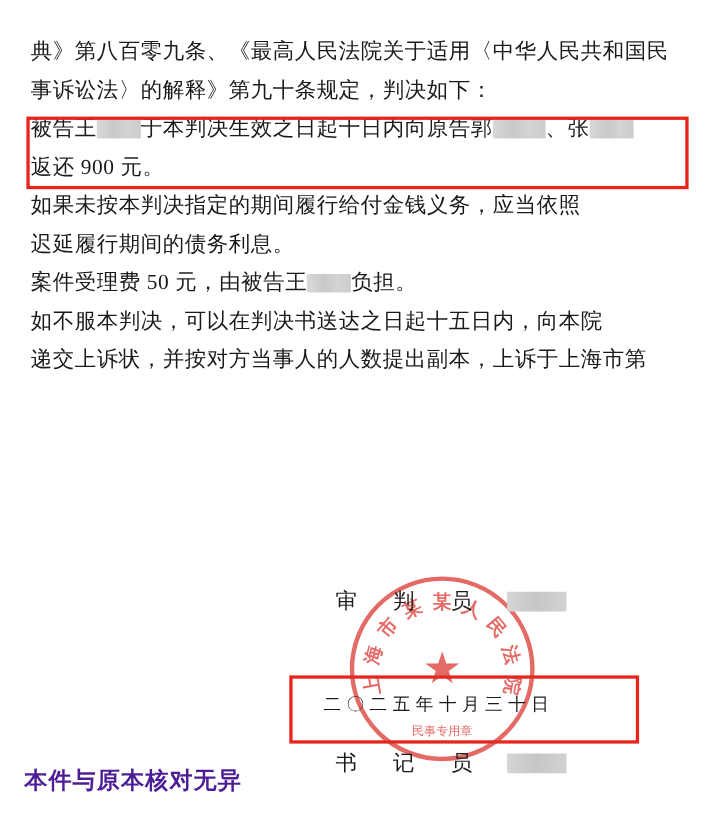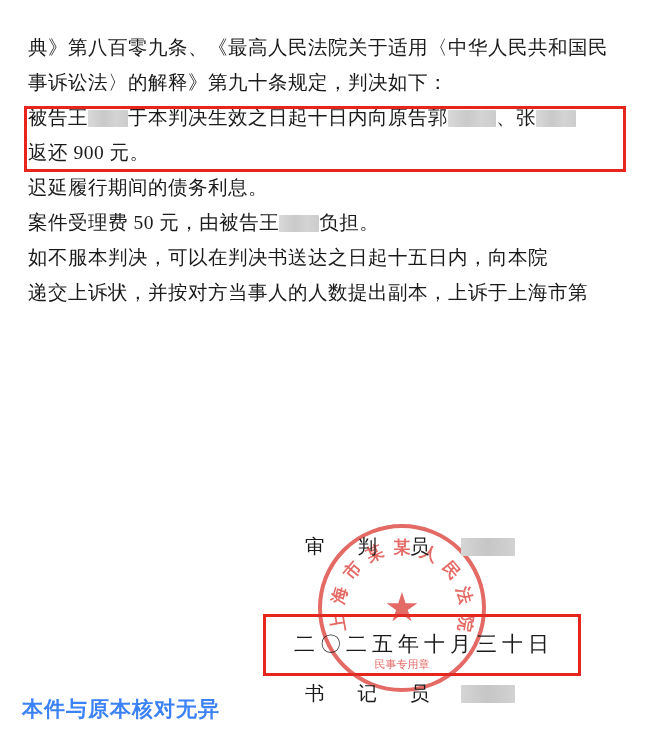--- a/index.html
+++ b/index.html
@@ -140,54 +140,55 @@
     background: linear-gradient(90deg,#d5d5d5,#c6c6c6 50%,#d2d2d2);
     filter: blur(0.7px);
     border-radius: 1px;
   }
 
   
   #doc-date {
     position: absolute;
     left: 294px;
     top: 630px;
-    font-size: 21px;
+    font-size: 16px;
     letter-spacing: 5px;
     z-index: 4;
     white-space: nowrap;
   }
 
   
   #copy-notice {
     position: absolute;
     left: 22px;
     top: 695px;
     font-size: 21px;
     font-weight: bold;
-    color: #3b82f6;
+    color: #4c1d95;
     letter-spacing: 1px;
     font-family: "Liberation Sans", sans-serif;
     white-space: nowrap;
   }
 </style>
 </head>
 <body>
 
 <div class="page">
 
   <div class="doc-body">
 
     <div class="line">典》第八百零九条、《最高人民法院关于适用〈中华人民共和国民</div>
     <div class="line">事诉讼法〉的解释》第九十条规定，判决如下：</div>
 
     <div class="line indent">
       <span>被告王</span><span class="redact r-md"></span><span>于本判决生效之日起十日内向原告郭</span><span class="redact r-lg"></span><span>、张</span><span class="redact r-md"></span>
     </div>
     <div class="line indent" style="padding-left:0">返还 900 元。</div>
 
+    <div class="line indent">如果未按本判决指定的期间履行给付金钱义务，应当依照</div>
     <div class="line">迟延履行期间的债务利息。</div>
 
     <div class="line indent">
       <span>案件受理费 50 元，由被告王</span><span class="redact r-md"></span><span>负担。</span>
     </div>
 
     <div class="line indent">如不服本判决，可以在判决书送达之日起十五日内，向本院</div>
     <div class="line">递交上诉状，并按对方当事人的人数提出副本，上诉于上海市第</div>
   </div>
 

